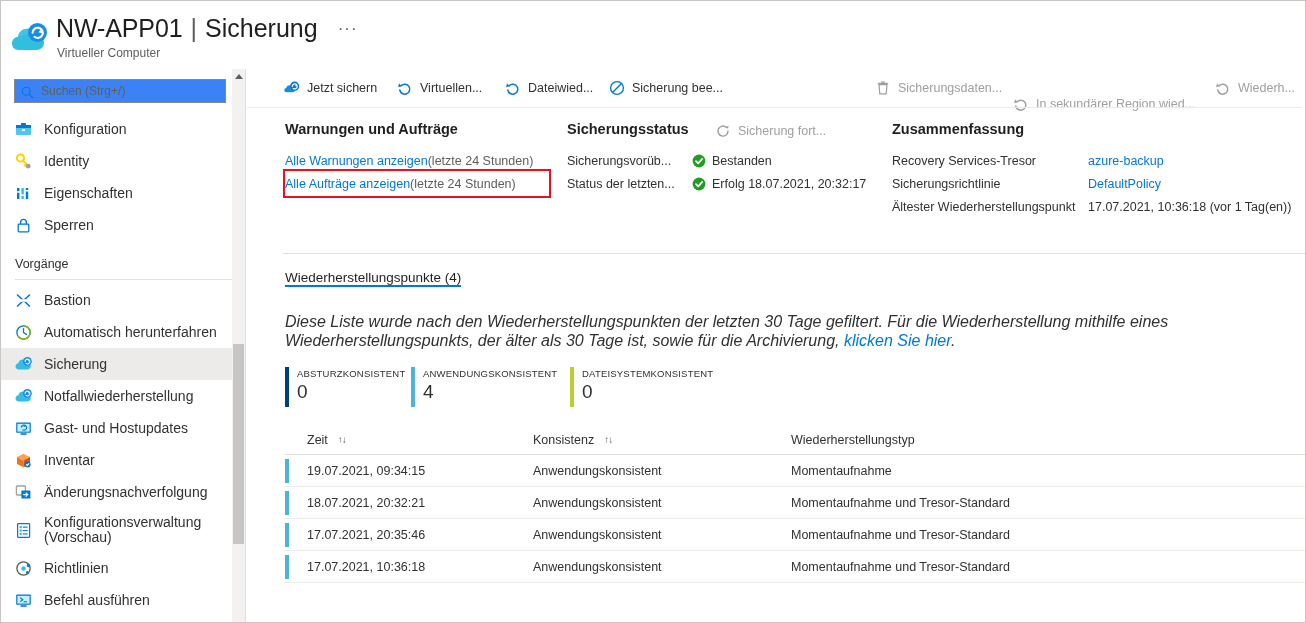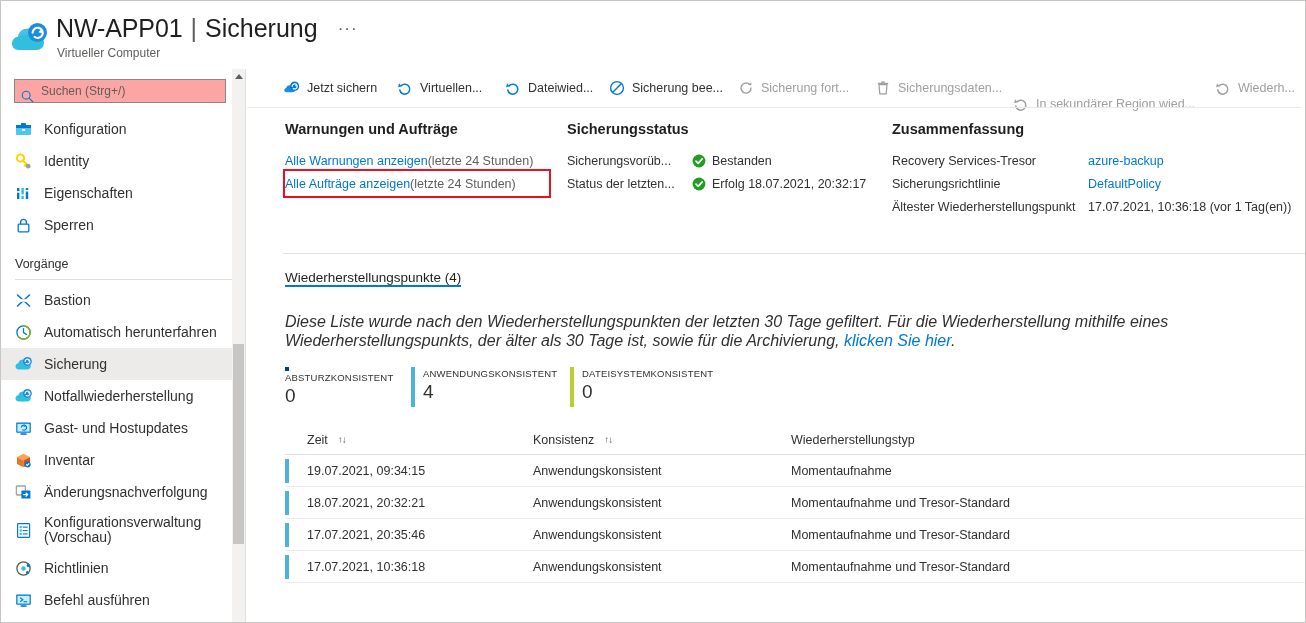--- a/index.html
+++ b/index.html
@@ -32,22 +32,22 @@
   }
   .subtitle { position: absolute; left: 56px; top: 45px; font-size: 12px; color: #605e5c; }
 
   
   .leftnav {
     position: absolute; left: 0; top: 68px; width: 245px; height: 555px;
     background: #ffffff; border-right: 1px solid #e1dfdd; overflow: hidden;
   }
   .search-wrap { position: absolute; left: 13px; top: 10px; width: 212px; height: 24px; }
   .search-box {
-    width: 212px; height: 24px; border: 1px solid #8a8886; background: #fca5a5;
-    display: flex; align-items: flex-end; padding: 0 6px;
+    width: 212px; height: 24px; border: 1px solid #8a8886; background: #3b82f6;
+    display: flex; align-items: center; padding: 0 6px;
   }
   .search-icon { width: 13px; height: 13px; flex: 0 0 13px; margin-right: 5px; }
   .search-input {
     border: 0; outline: 0; width: 100%; height: 100%;
     font-family: "Liberation Sans", sans-serif; font-size: 12px; color: #323130; background: transparent;
   }
   .search-input::placeholder { color: #605e5c; opacity: 1; }
   .collapse-btn {
     position: absolute; left: 233px; top: 11px; width: 20px; height: 22px;
     font-size: 14px; color: #323130; cursor: pointer; text-align: center; line-height: 22px;
@@ -398,21 +398,21 @@
       <div class="cmd" style="left:362px;">
         <span class="cmd-ico">
           <svg viewBox="0 0 16 16" width="16" height="16">
             <circle cx="8" cy="8" r="6.4" fill="none" stroke="#0078d4" stroke-width="1.4"></circle>
             <line x1="3.6" y1="12.4" x2="12.4" y2="3.6" stroke="#0078d4" stroke-width="1.4"></line>
           </svg>
         </span>
         <span>Sicherung bee...</span>
       </div>
 
-      <div class="cmd disabled" style="left:491px;">
+      <div class="cmd disabled" style="left:468px;margin-top:43px;">
         <span class="cmd-ico">
           <svg viewBox="0 0 16 16" width="16" height="16">
             <path d="M13 8 a5 5 0 1 1 -1.6 -3.6" fill="none" stroke="#a19f9d" stroke-width="1.4" stroke-linecap="round"></path>
             <path d="M13.6 2.4 L13.1 5.6 L10.3 4.4 Z" fill="#a19f9d"></path>
           </svg>
         </span>
         <span>Sicherung fort...</span>
       </div>
 
       <div class="cmd disabled" style="left:628px;">
@@ -516,21 +516,21 @@
         <span>Wiederherstellungspunkte (4)</span>
         <div class="tab-underline"></div>
       </div>
     </div>
 
     <div class="desc">
       <span>Diese Liste wurde nach den Wiederherstellungspunkten der letzten 30 Tage gefiltert. Für die Wiederherstellung mithilfe eines Wiederherstellungspunkts, der älter als 30 Tage ist, sowie für die Archivierung, </span><span class="link">klicken Sie hier</span><span>.</span>
     </div>
 
     <div class="stats">
-      <div class="stat" style="left:0px;flex-direction:column;">
+      <div class="stat" style="left:0px;">
         <span class="stat-bar" style="background:#003f7d"></span>
         <span>
           <span class="stat-k" style="display:block">Absturzkonsistent</span>
           <span class="stat-v" style="display:block">0</span>
         </span>
       </div>
       <div class="stat" style="left:126px;">
         <span class="stat-bar" style="background:#4db2dc"></span>
         <span>
           <span class="stat-k" style="display:block">Anwendungskonsistent</span>

